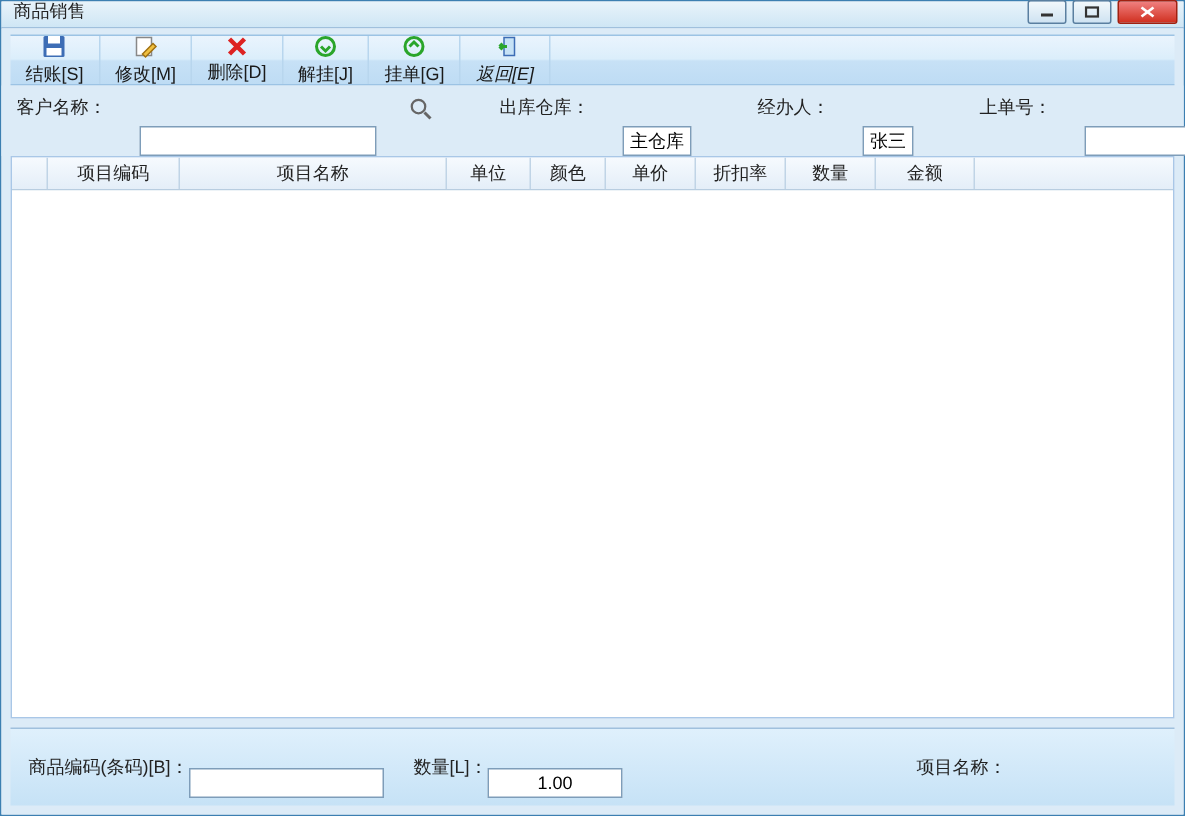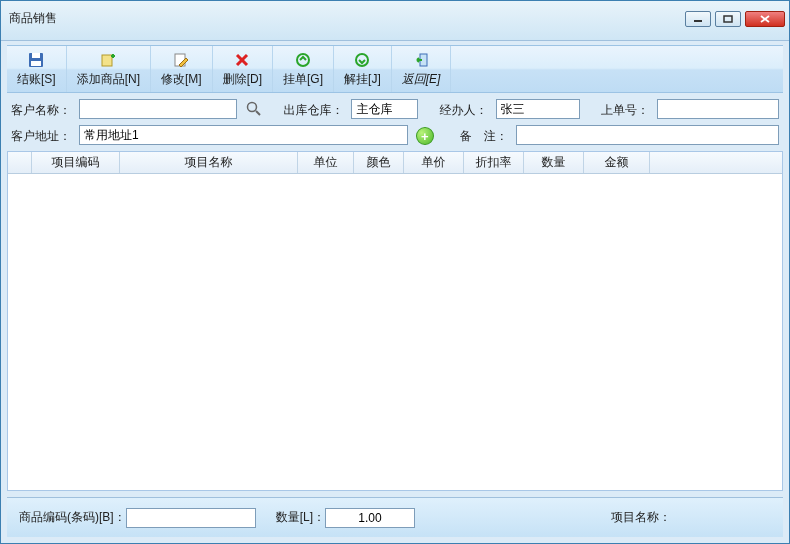--- a/index.html
+++ b/index.html
@@ -14,21 +14,21 @@
   }
   .window {
     width: 790px;
     height: 544px;
     background: #fff;
     border: 1px solid #3c7fb1;
     display: flex;
     flex-direction: column;
   }
   .titlebar {
-    height: 40px;
+    height: 18px;
     background: linear-gradient(to bottom, #e8f3fa, #cfe6f5);
     display: flex;
     align-items: center;
     padding: 0 4px 4px 8px;
     border-bottom: 1px solid #a0c0dd;
     color: #222;
   }
   .titlebar .title-text { flex: 1; font-size: 12px; }
   .title-controls { display: flex; gap: 4px; }
   .title-btn {
@@ -38,49 +38,50 @@
     background: linear-gradient(to bottom,#f2f8fc,#cfe3f2);
     display: flex; align-items: center; justify-content: center;
     font-size: 10px; color: #333; cursor: pointer;
   }
   .title-btn.close {
     background: linear-gradient(to bottom,#f08080,#d03020);
     color: #fff; width: 40px;
     border-color: #a02010;
   }
   .toolbar {
-    height: 48px;
+    height: 34px;
     background: linear-gradient(to bottom,#eaf4fd 0%,#dbeefb 48%,#c7e1f6 52%,#bedcf4 100%);
     border: 1px solid #9cc3e4;
     border-left: none; border-right: none;
     margin: 4px 6px 0 6px;
     display: flex;
     align-items: stretch;
   }
   .tbtn {
     display: flex; flex-direction: column; align-items: center; justify-content: center;
     padding: 2px 10px; min-width: 56px;
     border-right: 1px solid #b8d6ee;
     cursor: pointer;
     color: #1a1a1a;
   }
   .tbtn .ticon { width: 18px; height: 18px; display:flex;align-items:center;justify-content:center;}
   .tbtn .tlabel { margin-top: 2px; font-size: 12px; white-space: nowrap;}
   .formrow {
-    display: flex; align-items: flex-end;
+    display: flex; align-items: flex-start;
     padding: 6px 10px 0 10px;
-    gap: 8px;
+    gap: 22px;
     background: #dcebf7;
   }
   .formrow2 { padding-bottom: 6px; }
   .label { color: #222; white-space: nowrap; }
   input.txt, select.sel {
     height: 20px; border: 1px solid #7e9db9;
     background: #fff; font-size: 12px; padding: 1px 4px;
     font-family: inherit;
+    margin-top: 21px;
   }
   .customer-name { width: 158px; }
   .search-btn {
     width: 20px; height: 20px; display:flex;align-items:center;justify-content:center;
     cursor:pointer;
   }
   .warehouse { width: 76px; }
   .operator { width: 96px; }
   .order-no { width: 122px; background: #fff1c2; }
   .address { width: 330px; }
@@ -107,21 +108,21 @@
     height: 22px;
   }
   .gh {
     border-right: 1px solid #c0d4e6;
     display:flex; align-items:center; justify-content:center;
     font-size: 12px; color: #222;
     overflow: hidden;
   }
   .gridbody { flex:1; background:#fff; }
   .footer {
-    height: 40px;
+    height: 52px;
     background: linear-gradient(to bottom,#dff0fc,#c6e2f6);
     border-top: 1px solid #a0c0dd;
     margin: 6px 6px 6px 6px;
     display:flex; align-items:center;
     padding: 0 12px; 
   }
   .qtyinput { width: 90px; text-align:center; padding-right:6px;}
   .barcodeinput { width: 130px; }
   .spacer { flex:1; }
   .content-wrap {
@@ -175,62 +176,52 @@
               <rect x="1" y="1" width="14" height="14" fill="#3d6db5" rx="1"></rect>
               <rect x="4" y="1" width="8" height="5" fill="#fff"></rect>
               <rect x="3" y="9" width="10" height="5" fill="#fff"></rect>
             </svg>
         </span>
         <span class="tlabel">结账[S]</span>
       </div>
       <div class="tbtn">
         <span class="ticon">
           <svg width="16" height="16">
-              <rect x="2" y="3" width="10" height="11" fill="#f3e28a" stroke="#b39a2a"></rect>
-              <line x1="11" y1="4" x2="15" y2="4" stroke="#2aa52a" stroke-width="2"></line>
-              <line x1="13" y1="2" x2="13" y2="6" stroke="#2aa52a" stroke-width="2"></line>
-            </svg>
-        </span>
-        <span class="tlabel">添加商品[N]</span>
-      </div>
-      <div class="tbtn">
-        <span class="ticon">
-          <svg width="16" height="16">
               <rect x="2" y="2" width="10" height="12" fill="#fff" stroke="#888"></rect>
               <path d="M6 13 L13 6 L15 8 L8 15 Z" fill="#f0c040" stroke="#a07010"></path>
             </svg>
         </span>
         <span class="tlabel">修改[M]</span>
       </div>
       <div class="tbtn">
         <span class="ticon">
           <svg width="14" height="14">
               <line x1="2" y1="2" x2="12" y2="12" stroke="#d22" stroke-width="3"></line>
               <line x1="12" y1="2" x2="2" y2="12" stroke="#d22" stroke-width="3"></line>
             </svg>
         </span>
         <span class="tlabel">删除[D]</span>
       </div>
       <div class="tbtn">
         <span class="ticon">
           <svg width="16" height="16">
               <circle cx="8" cy="8" r="6" fill="none" stroke="#2aa52a" stroke-width="2"></circle>
+              <path d="M5 8 L8 11 L11 8" fill="none" stroke="#2aa52a" stroke-width="2"></path>
+            </svg>
+        </span>
+        <span class="tlabel">解挂[J]</span>
+      </div>
+      <div class="tbtn">
+        <span class="ticon">
+          <svg width="16" height="16">
+              <circle cx="8" cy="8" r="6" fill="none" stroke="#2aa52a" stroke-width="2"></circle>
               <path d="M5 8 L8 5 L11 8" fill="none" stroke="#2aa52a" stroke-width="2"></path>
             </svg>
         </span>
         <span class="tlabel">挂单[G]</span>
-      </div>
-      <div class="tbtn">
-        <span class="ticon">
-          <svg width="16" height="16">
-              <circle cx="8" cy="8" r="6" fill="none" stroke="#2aa52a" stroke-width="2"></circle>
-              <path d="M5 8 L8 11 L11 8" fill="none" stroke="#2aa52a" stroke-width="2"></path>
-            </svg>
-        </span>
-        <span class="tlabel">解挂[J]</span>
       </div>
       <div class="tbtn" style="border-right:1px solid #b8d6ee;font-style:italic;">
         <span class="ticon">
           <svg width="16" height="16">
               <rect x="7" y="2" width="7" height="12" fill="#c6e2f6" stroke="#3d6db5"></rect>
               <path d="M9 8 L4 8 M4 8 L6 6 M4 8 L6 10" fill="none" stroke="#2aa52a" stroke-width="2"></path>
             </svg>
         </span>
         <span class="tlabel">返回[E]</span>
       </div>
@@ -253,32 +244,20 @@
       <span style="width:6px"></span>
       <span class="label">经办人：</span>
       <select class="sel operator">
         <option>张三</option>
       </select>
       <span style="width:6px"></span>
       <span class="label">上单号：</span>
       <input class="txt order-no" value="" style="">
     </div>
 
-    <div class="formrow formrow2">
-      <span class="label">客户地址：</span>
-      <select class="sel address" style="text-align:left;">
-        <option>常用地址1</option>
-      </select>
-      <span class="add-circle">
-        <span>+</span>
-      </span>
-      <span style="width:10px"></span>
-      <span class="label">备　注：</span>
-      <input class="txt remark" value="" style="">
-    </div>
 
     <div class="grid-area">
       <div class="gridhead">
         <div class="gh" style="width:24px"></div>
         <div class="gh" style="width:88px">项目编码</div>
         <div class="gh" style="width:178px">项目名称</div>
         <div class="gh" style="width:56px">单位</div>
         <div class="gh" style="width:50px">颜色</div>
         <div class="gh" style="width:60px">单价</div>
         <div class="gh" style="width:60px">折扣率</div>

